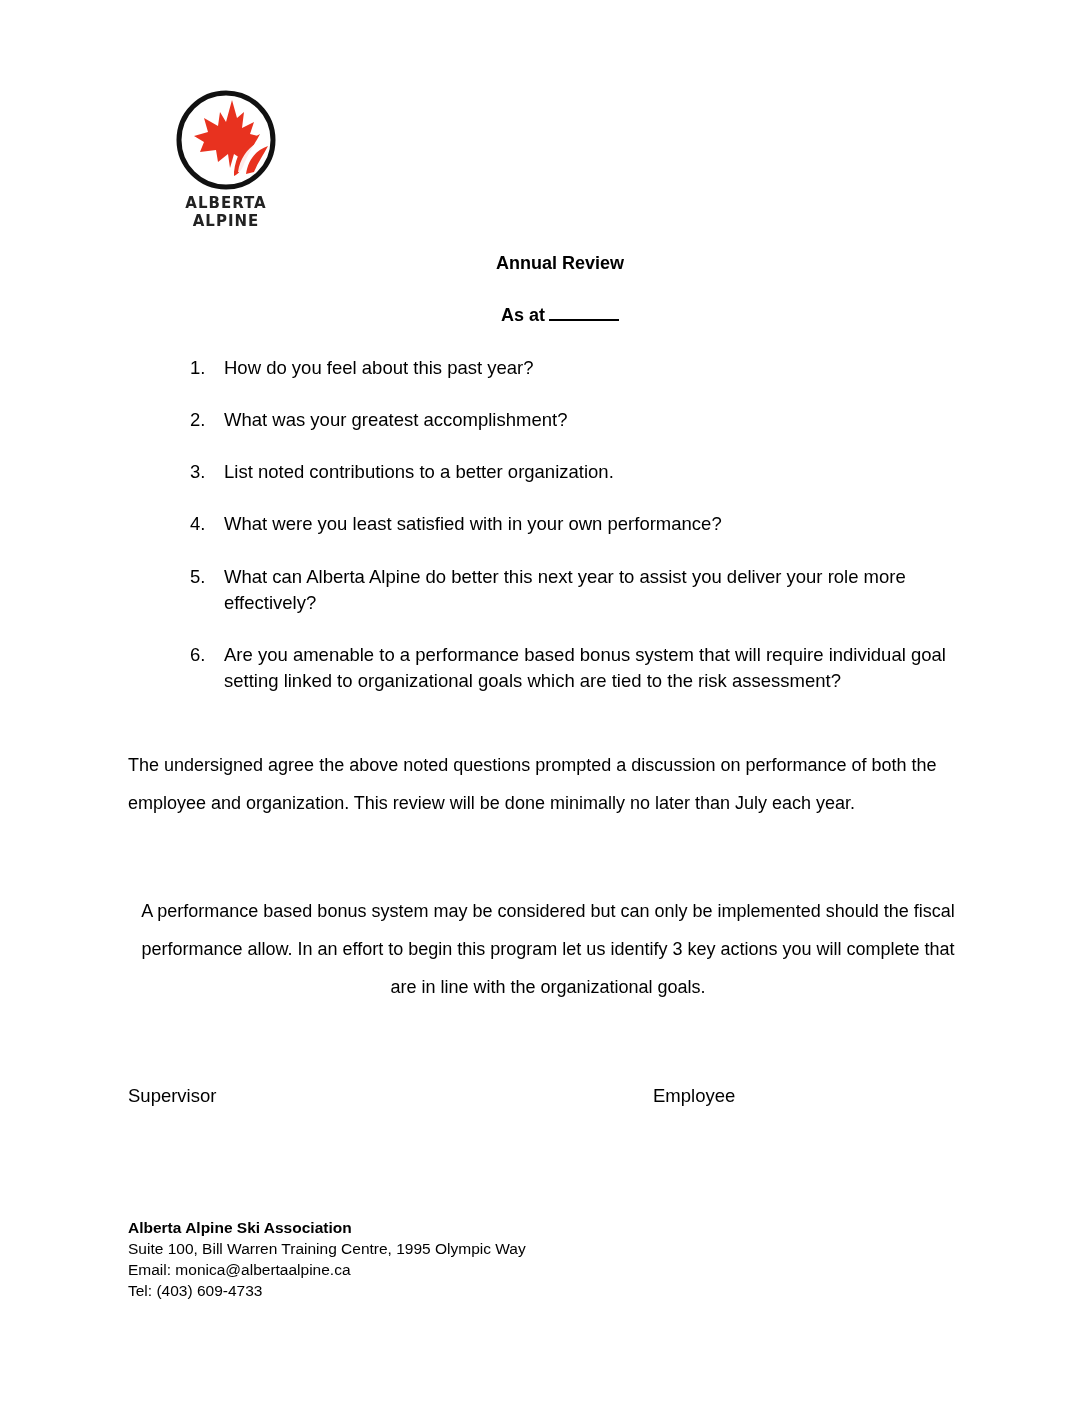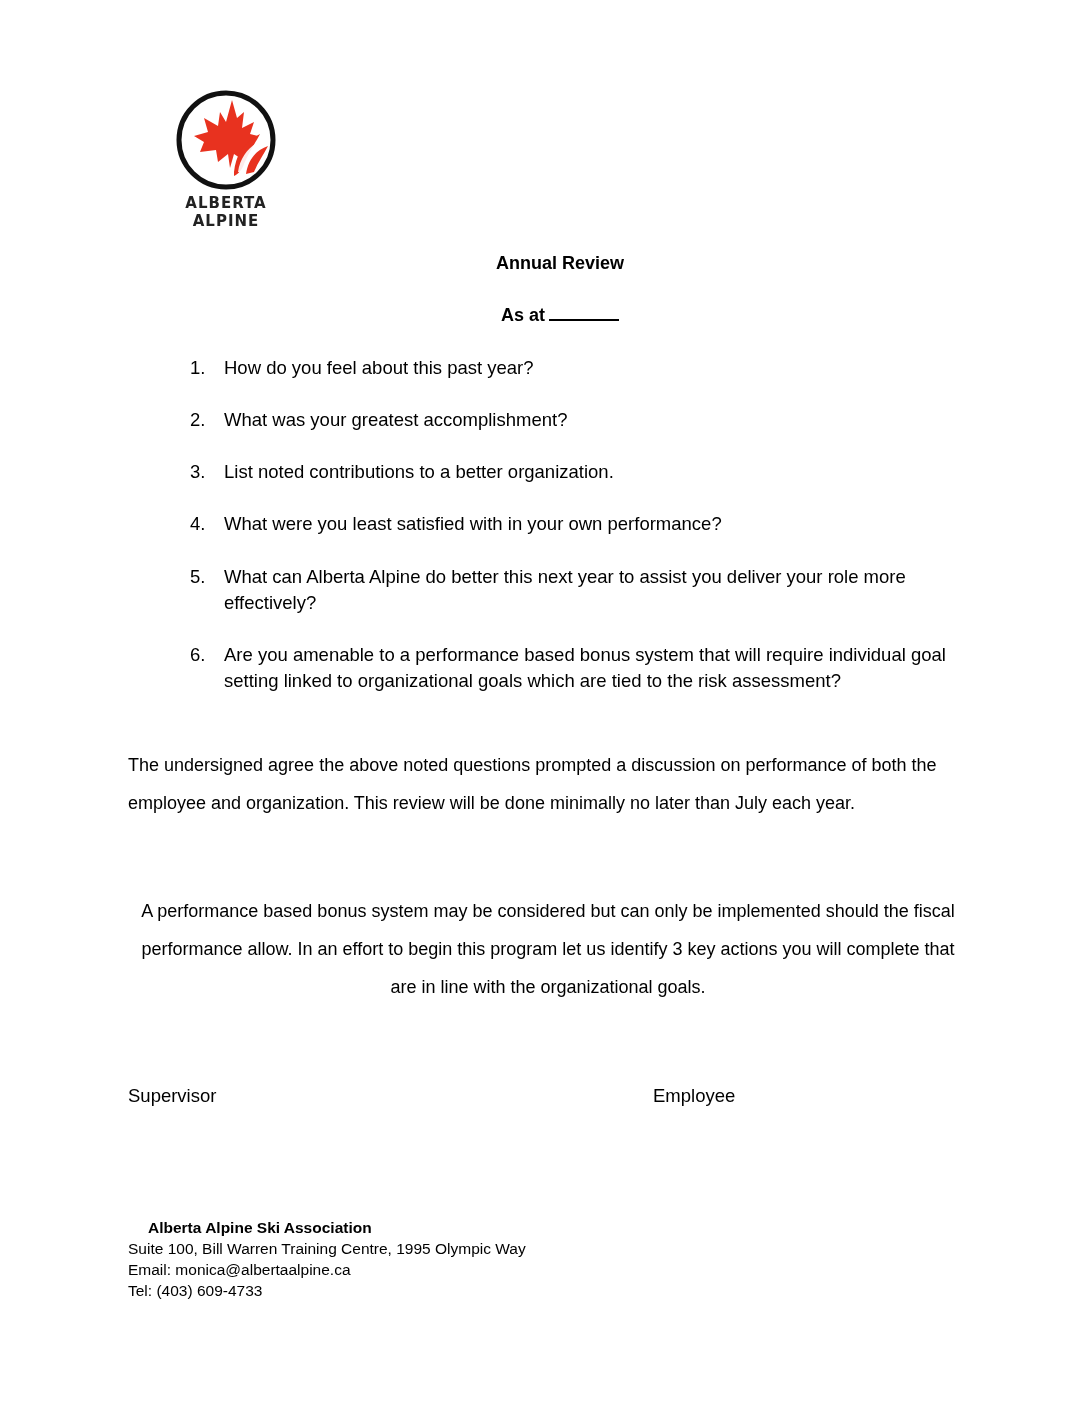--- a/index.html
+++ b/index.html
@@ -15,21 +15,21 @@
   .t1 { top:253px; }
   .t2 { top:305px; }
   .blank { display:inline-block; width:70px; border-bottom:2px solid #000; height:14px; vertical-align:baseline; margin-left:4px; }
   .q { position:absolute; left:190px; width:780px; font-size:18.5px; line-height:26px; }
   .q .num { position:absolute; left:0; top:0; }
   .q .txt { position:absolute; left:34px; top:0; width:740px; }
   .para { position:absolute; left:128px; width:840px; font-size:18px; line-height:38px; }
   .sig { position:absolute; top:1085px; font-size:18.5px;text-align:center; }
   .footer { position:absolute; left:128px; top:1217px; font-size:15.5px; line-height:21px;
             font-family:"Liberation Sans", sans-serif; }
-  .footer .org { font-weight:bold;margin-left:20px; }
+  .footer .org { font-weight:bold; }
 </style>
 </head>
 <body>
 
 <div class="logo">
   <svg width="104" height="104" viewBox="0 0 104 104">
     <circle cx="52" cy="52" r="47" fill="#fff" stroke="#111" stroke-width="5"></circle>
 
     <path fill="#e8321f" d="M58 12 L63 30 L70 24 L68 40 L80 34 L76 46 L84 48 L70 60 L66 70 L60 66 L56 80 L54 66 L44 74 L42 62 L26 64 L30 54 L20 48 L34 44 L30 30 L44 38 L46 24 L52 34 Z"></path>
 

